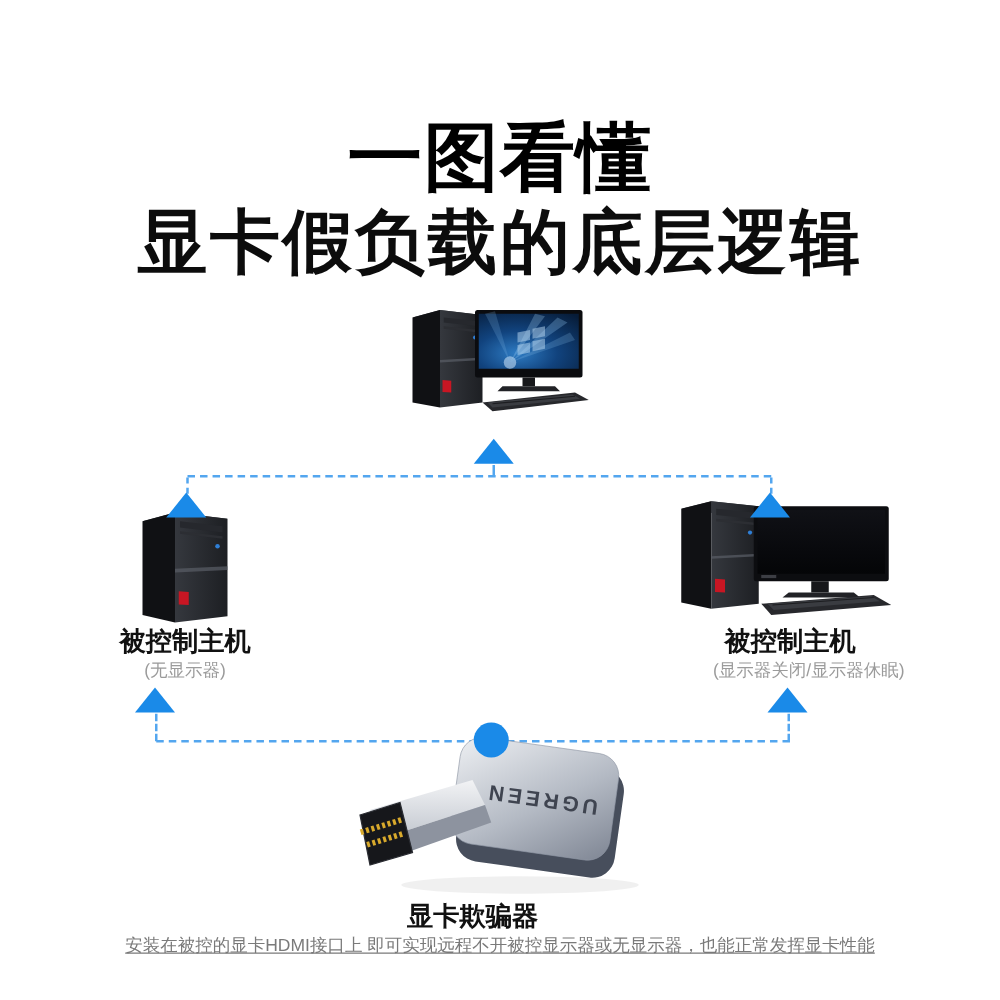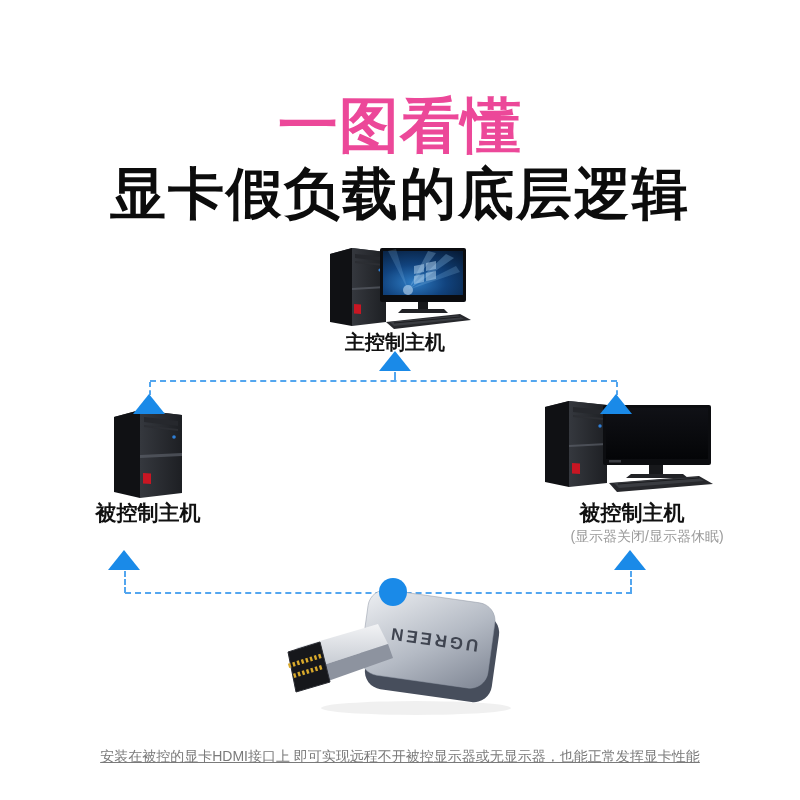--- a/index.html
+++ b/index.html
@@ -1,20 +1,20 @@
 <!DOCTYPE html>
 <html><head>
 <meta charset="utf-8">
 <style>
   html,body{margin:0;padding:0;background:#fff;}
   #page{position:relative;width:800px;height:800px;background:#ffffff;overflow:hidden;
         font-family:"Liberation Sans","DejaVu Sans",sans-serif;}
   .abs{position:absolute;}
   .title1{top:92px;left:0;width:800px;text-align:center;font-size:60px;line-height:68px;
-          font-weight:900;color:#ec4899;letter-spacing:1px;}
+          font-weight:900;color:#000000;letter-spacing:1px;}
   .title2{top:162px;left:0;width:800px;text-align:center;font-size:56px;line-height:64px;
           font-weight:900;color:#0c0c0c;letter-spacing:2px;}
   .node-label{font-weight:800;color:#111;text-align:center;}
   .sub-label{color:#9b9b9b;text-align:center;font-size:14px;}
   .caption{top:748px;left:0;width:800px;text-align:center;font-size:14px;color:#7a7a7a;text-decoration:underline;}
   .arrow-up{width:0;height:0;border-left:16px solid transparent;border-right:16px solid transparent;
             border-bottom:20px solid #1a8ae8;z-index:3;}
   .dash-h{border-top:2px dashed #53a6ef;height:0;z-index:1;}
   .dash-v{border-left:2px dashed #53a6ef;width:0;z-index:1;}
   .dot{width:28px;height:28px;border-radius:50%;background:#1a8ae8;z-index:6;}
@@ -69,21 +69,20 @@
       <rect x="90" y="60" width="10" height="7" fill="#17181b"></rect>
       <polygon points="74,67 116,67 120,71 70,71" fill="#212226"></polygon>
     </g>
 
     <g>
       <polygon points="58,80 132,72 143,78 66,87" fill="#27282c"></polygon>
       <polygon points="62,80 130,73.5 136,77 66,84" fill="#3a3c41"></polygon>
       <line x1="66" y1="81" x2="132" y2="75" stroke="#1c1d20" stroke-width="1"></line>
     </g>
   </svg>
-  <div class="abs node-label" style="left:295px;top:329px;width:200px;font-size:20px">主控制主机</div>
 
   <div class="abs arrow-up" style="left:379px;top:351px"></div>
   <div class="abs dash-v" style="left:394px;top:372px;height:9px"></div>
   <div class="abs dash-h" style="left:150px;top:380px;width:467px"></div>
   <div class="abs dash-v" style="left:149px;top:382px;height:13px"></div>
   <div class="abs arrow-up" style="left:133px;top:394px"></div>
   <div class="abs dash-v" style="left:616px;top:382px;height:13px"></div>
   <div class="abs arrow-up" style="left:600px;top:394px"></div>
 
   <svg class="abs illus" style="left:110px;top:403px" width="78" height="99" viewBox="0 0 78 99">
@@ -98,20 +97,21 @@
       <polygon points="4,14 30,7 30,95 4,89" fill="#101114"></polygon>
       <polygon points="30,7 72,12 72,90 30,95" fill="url(#frontG2)"></polygon>
       <polygon points="34,14 68,18 68,23 34,19" fill="#26282d"></polygon>
       <polygon points="34,22 68,26 68,28 34,24" fill="#2c2e33"></polygon>
       <circle cx="64" cy="34" r="1.8" fill="#2f7fd6"></circle>
       <polygon points="30,52 72,50 72,53 30,55" fill="#5a5e66" opacity="0.7"></polygon>
       <polygon points="33,70 41,70.5 41,81 33,80.5" fill="#c81623"></polygon>
     </g>
   </svg>
   <div class="abs node-label" style="left:48px;top:499px;width:200px;font-size:21px">被控制主机</div>
+  <div class="abs sub-label" style="left:48px;top:528px;width:200px">(无显示器)</div>
 
   <svg class="abs illus" style="left:543px;top:397px" width="172" height="97" viewBox="0 0 172 97">
     <defs>
       <linearGradient id="frontG3" x1="0" y1="0" x2="1" y2="0">
         <stop offset="0" stop-color="#35383e"></stop>
           <stop offset="1" stop-color="#1d1f23"></stop>
       </linearGradient>
       <linearGradient id="scrOff" x1="0" y1="0" x2="0" y2="1">
         <stop offset="0" stop-color="#101116"></stop>
           <stop offset="1" stop-color="#040507"></stop>
@@ -185,16 +185,17 @@
         <rect x="26" y="79" width="2.4" height="4.5"></rect>
           <rect x="30.5" y="79" width="2.4" height="4.5"></rect>
         <rect x="35" y="79" width="2.4" height="4.5"></rect>
           <rect x="39.5" y="79" width="2.4" height="4.5"></rect>
         <rect x="44" y="79" width="2.4" height="4.5"></rect>
           <rect x="48.5" y="79" width="2.4" height="4.5"></rect>
         <rect x="53" y="79" width="2.4" height="4.5"></rect>
       </g>
     </g>
   </svg>
+  <div class="abs node-label" style="left:278px;top:719px;width:200px;font-size:21px">显卡欺骗器</div>
 
   <div class="abs caption">安装在被控的显卡HDMI接口上 即可实现远程不开被控显示器或无显示器，也能正常发挥显卡性能</div>
 
 </div>
 
 </body></html>

